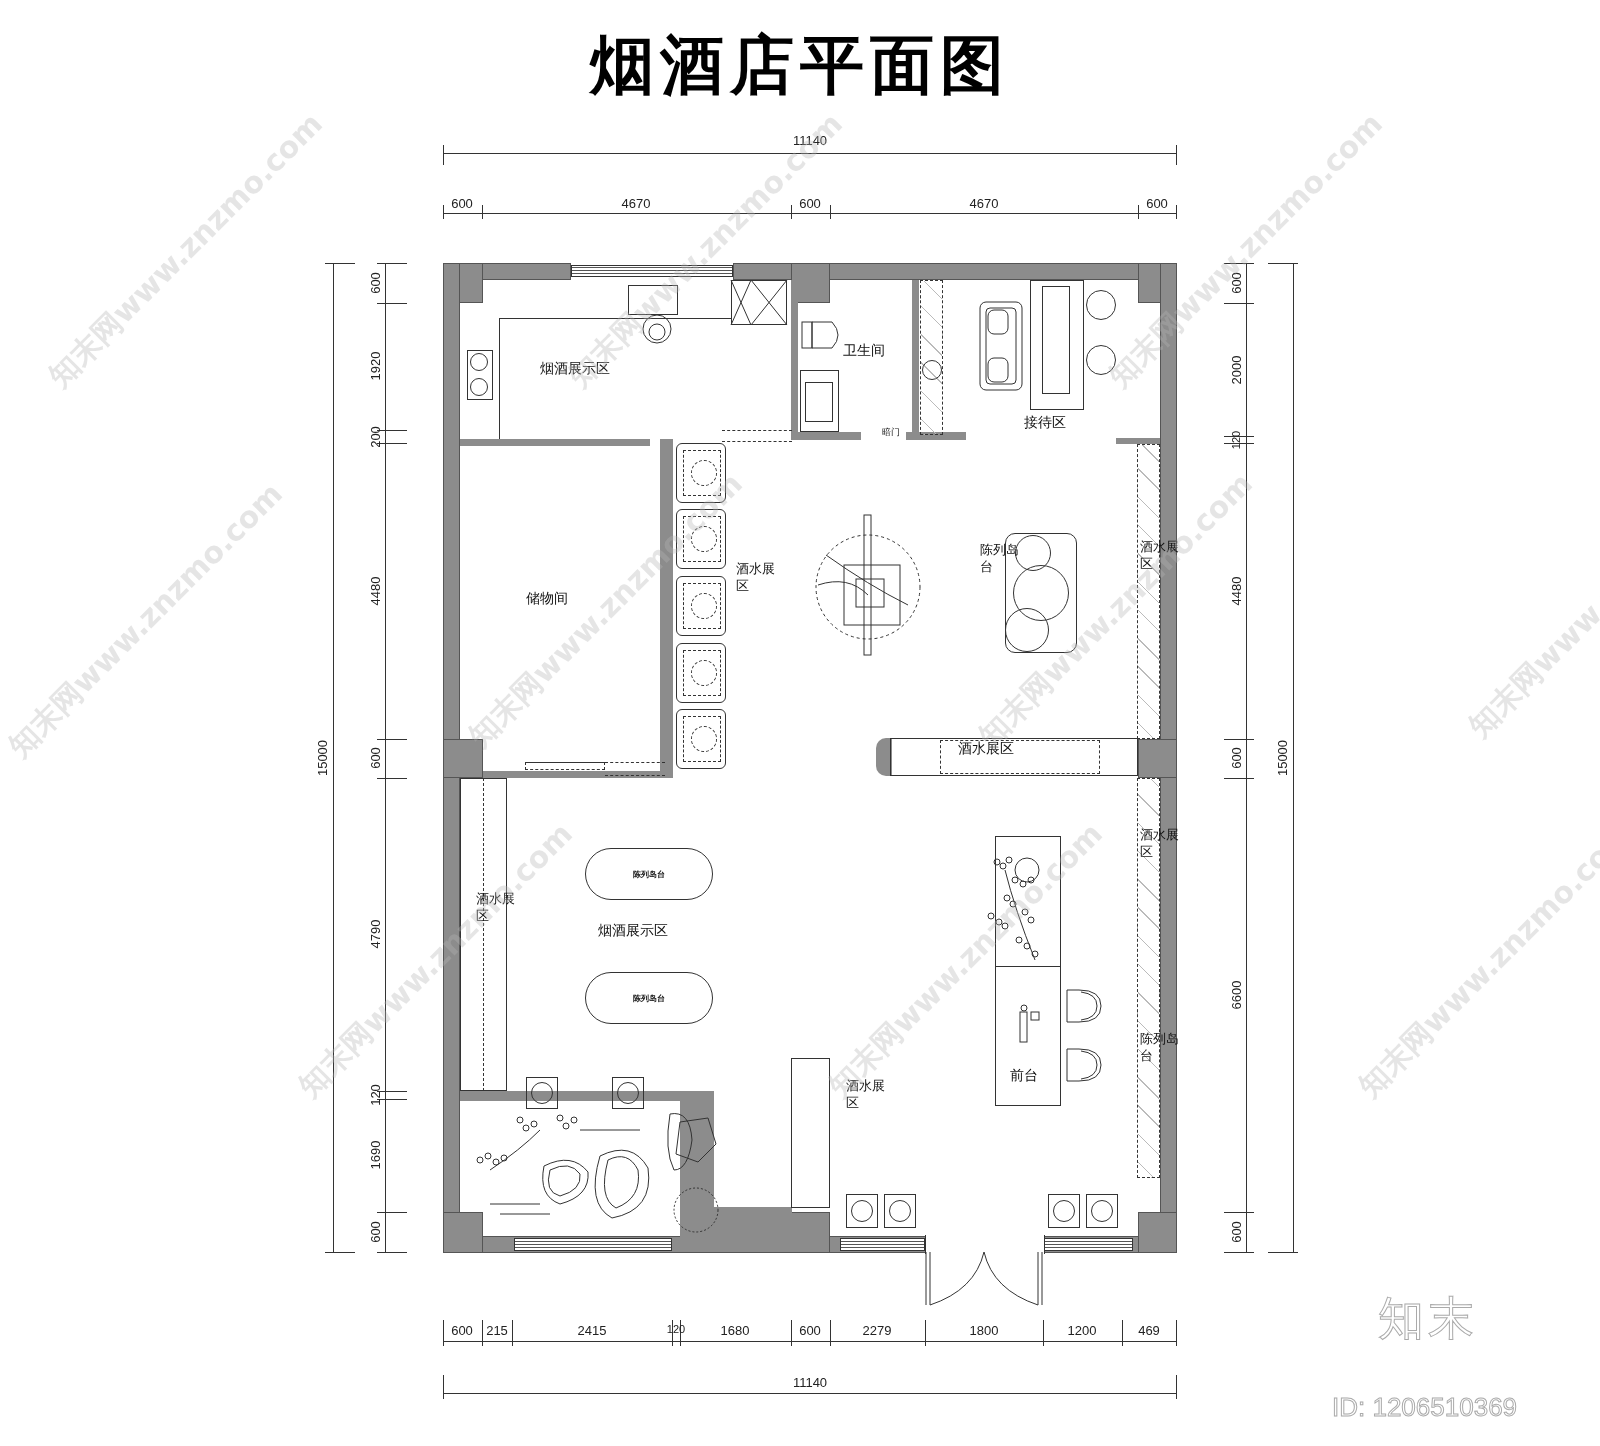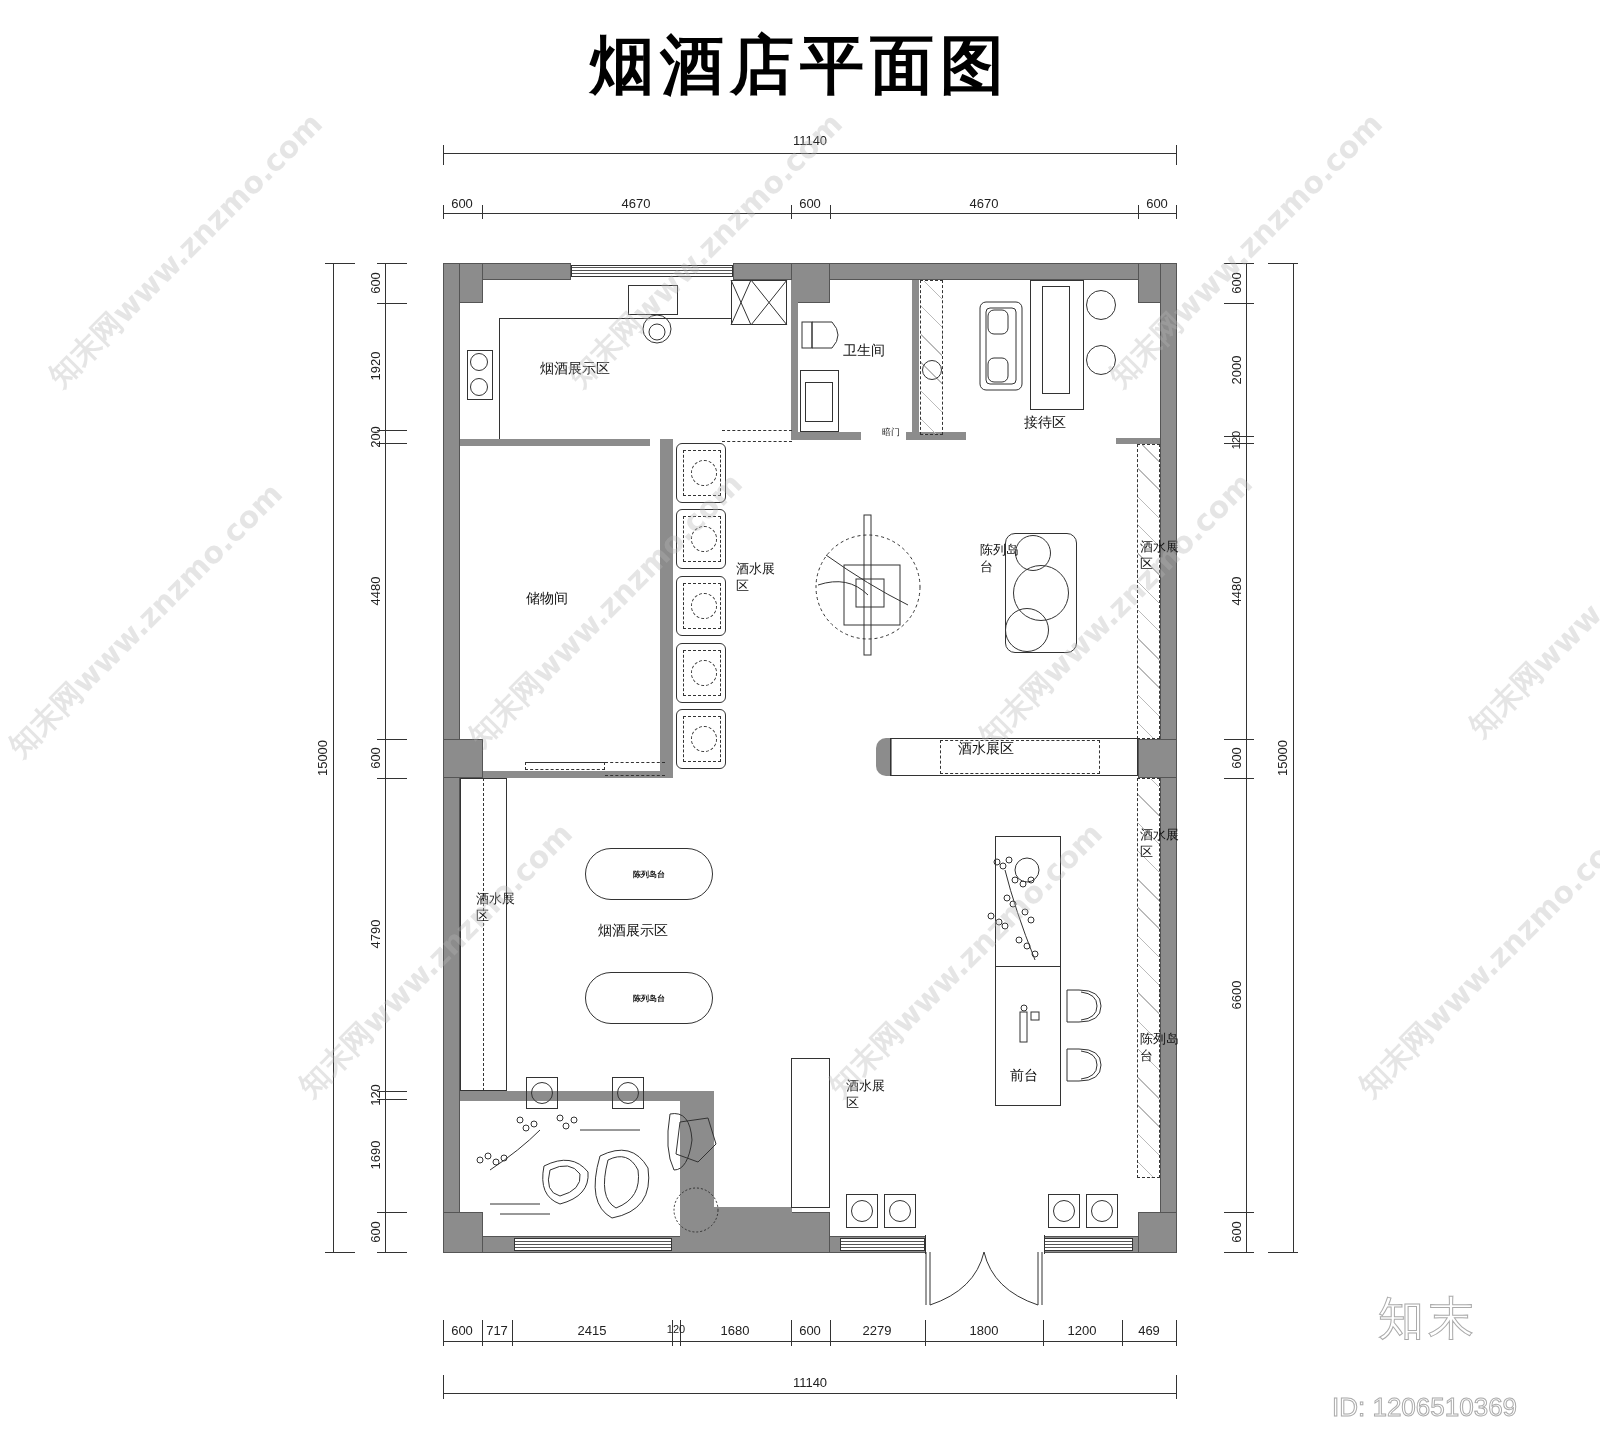--- a/index.html
+++ b/index.html
@@ -53,21 +53,21 @@
 <div class="line" style="left:512px;top:1320px;width:1px;height:26px;"></div>
 <div class="line" style="left:672px;top:1320px;width:1px;height:26px;"></div>
 <div class="line" style="left:680px;top:1320px;width:1px;height:26px;"></div>
 <div class="line" style="left:791px;top:1320px;width:1px;height:26px;"></div>
 <div class="line" style="left:830px;top:1320px;width:1px;height:26px;"></div>
 <div class="line" style="left:925px;top:1320px;width:1px;height:26px;"></div>
 <div class="line" style="left:1043px;top:1320px;width:1px;height:26px;"></div>
 <div class="line" style="left:1122px;top:1320px;width:1px;height:26px;"></div>
 <div class="line" style="left:1176px;top:1320px;width:1px;height:26px;"></div>
 <div class="dim" style="left:462px;top:1323px;">600</div>
-<div class="dim" style="left:497px;top:1323px;">717</div>
+<div class="dim" style="left:497px;top:1323px;">215</div>
 <div class="dim" style="left:592px;top:1323px;">2415</div>
 <div class="dim" style="left:676px;top:1323px;font-size:11px;">120</div>
 <div class="dim" style="left:735px;top:1323px;">1680</div>
 <div class="dim" style="left:810px;top:1323px;">600</div>
 <div class="dim" style="left:877px;top:1323px;">2279</div>
 <div class="dim" style="left:984px;top:1323px;">1800</div>
 <div class="dim" style="left:1082px;top:1323px;">1200</div>
 <div class="dim" style="left:1149px;top:1323px;">469</div>
 
 <div class="line" style="left:443px;top:1393px;width:734px;height:1px;"></div>

